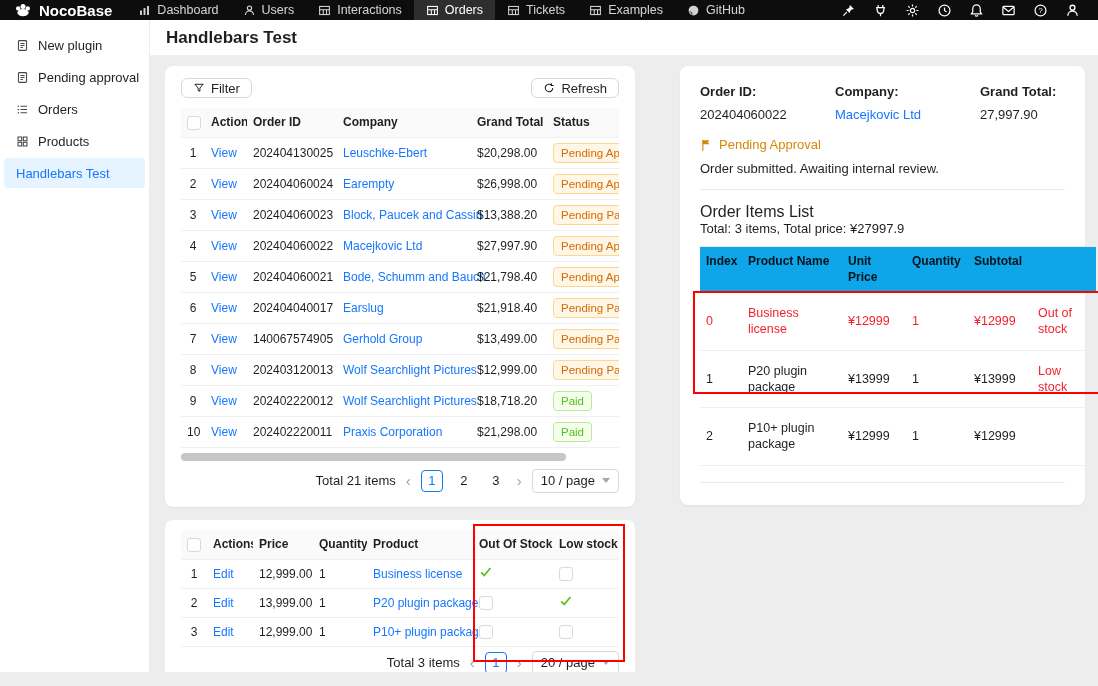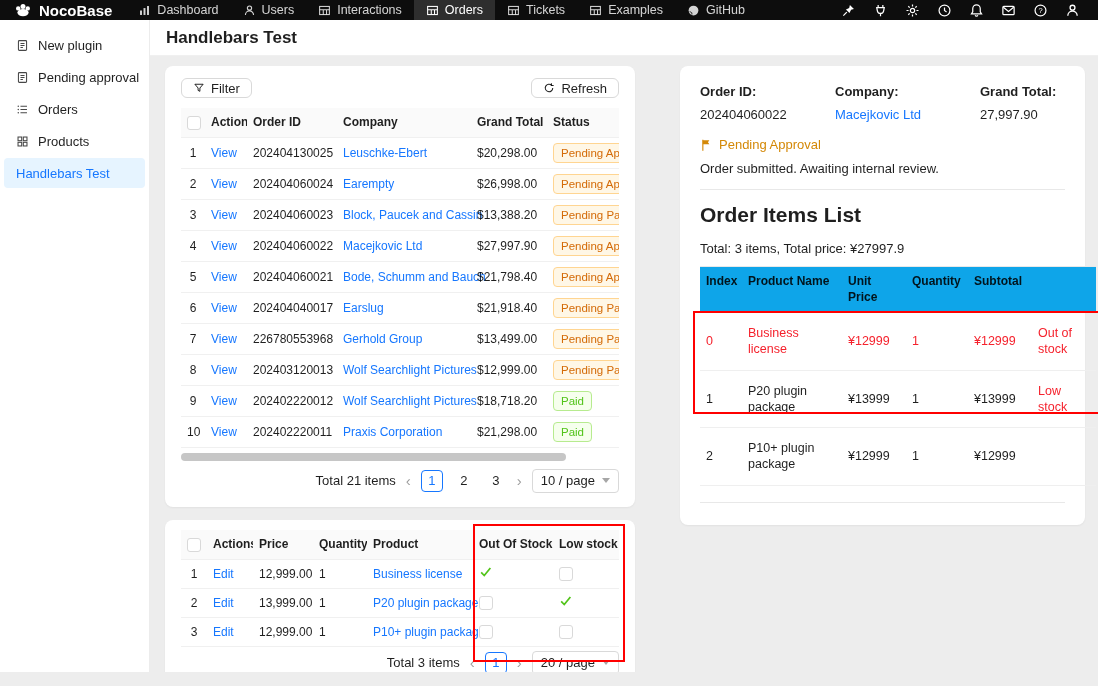--- a/index.html
+++ b/index.html
@@ -71,21 +71,21 @@
   .overlay-products { left:308px; top:4px; width:152px; height:138px; }
 
   
   .detail-card { padding:18px 20px 20px; }
   .detail-top { display:grid; grid-template-columns:135px 145px auto; }
   .flabel { font-weight:700; }
   .fvalue { margin-top:8px; display:inline-block; }
   .status-line { margin-top:15px; display:flex; align-items:center; gap:6px; color:var(--status_gold,#d48806); }
   .note { margin-top:9px; }
   hr { border:none; border-top:1px solid #e8e8e8; margin:13px 0; }
-  .items-title { font-size:21px; font-weight:700; margin:2px 0 14px; }
+  .items-title { font-size:16px; font-weight:400; margin:2px 0 0; }
   .items-wrap { position:relative; margin-top:10px; }
   .items-table { width:396px; font-size:12.5px; }
   .items-table th { background:#0ea5e9; border-top:1px solid #e8e8e8; border-bottom:1px solid #e8e8e8; padding:7px 6px; font-size:12px; white-space:normal; vertical-align:top; line-height:1.3; }
   .items-table td { padding:12px 6px; border-bottom:1px solid #efefef; white-space:normal; height:auto; line-height:1.3; vertical-align:middle; }
   .items-table tr.danger td { color:var(--danger,#f5222d); }
   .stock-note { color:var(--danger,#f5222d); }
   .overlay-items { left:-7px; top:45px; width:410px; height:103px; }
   .detail-hr { margin:16px 0 2px; }
 </style>
 </head>
@@ -372,21 +372,21 @@
                       <td><a class="link">View</a></td>
                       <td>202404040017</td>
                       <td><a class="link">Earslug</a></td>
                       <td>$21,918.40</td>
                       <td><span class="tag tag-warning">Pending Payment</span></td>
                     </tr>
 
                     <tr>
                       <td class="center">7</td>
                       <td><a class="link">View</a></td>
-                      <td>226780553968</td>
+                      <td>140067574905</td>
                       <td><a class="link">Gerhold Group</a></td>
                       <td>$13,499.00</td>
                       <td><span class="tag tag-warning">Pending Payment</span></td>
                     </tr>
 
                     <tr>
                       <td class="center">8</td>
                       <td><a class="link">View</a></td>
                       <td>202403120013</td>
                       <td><a class="link">Wolf Searchlight Pictures</a></td>

